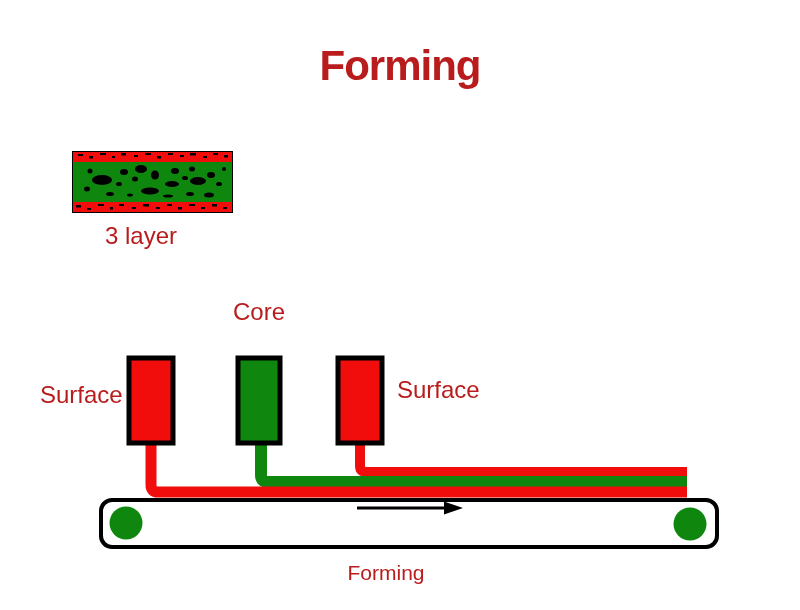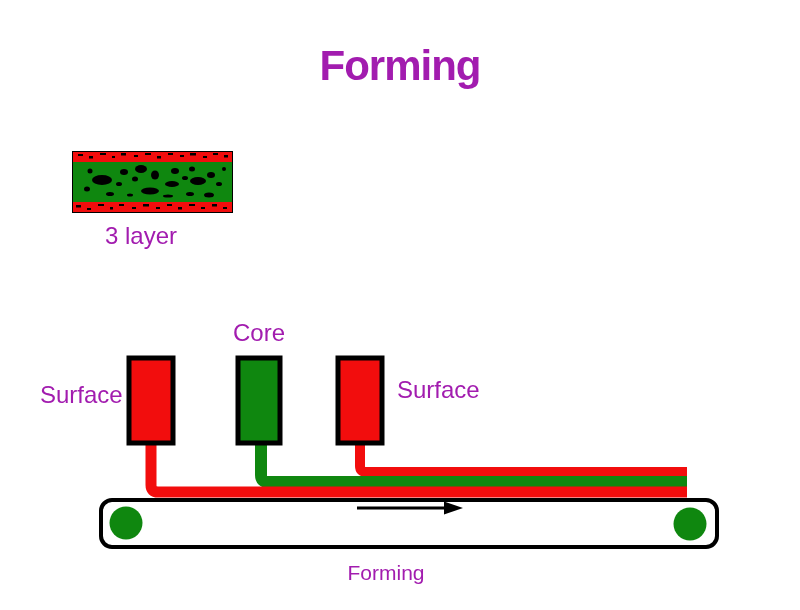--- a/index.html
+++ b/index.html
@@ -2,37 +2,37 @@
 <html><head>
 <meta charset="utf-8">
 <style>
   html, body { margin: 0; padding: 0; background: #ffffff; }
   .canvas {
     position: relative;
     width: 800px;
     height: 610px;
     background: #ffffff;
     font-family: "Liberation Sans", sans-serif;
-    color: #a21caf;
+    color: #b91c1c;
     overflow: hidden;
   }
   .abs { position: absolute; }
   .title {
     top: 42px; left: 0; width: 100%;
     text-align: center;
     font-size: 42px; font-weight: 700;
     line-height: 1.15;
     letter-spacing: -1px;
   }
   .lbl {
     font-size: 24px;
     line-height: 1.2;
     white-space: nowrap;
   }
-  .lbl-core    { top: 319px; left: 199px; width: 120px; text-align: center; }
+  .lbl-core    { top: 298px; left: 199px; width: 120px; text-align: center; }
   .lbl-surf-l  { top: 381px; left: 40px; }
   .lbl-surf-r  { top: 376px; left: 397px; }
   .lbl-sample  { top: 222px; left: 81px; width: 120px; text-align: center; }
   .lbl-forming { top: 560px; left: 326px; width: 120px; text-align: center; font-size: 21px; }
   svg { display: block; }
   .sample-svg { top: 151px; left: 72px; }
   .diagram-svg { top: 0; left: 0; }
 </style>
 </head>
 <body>

